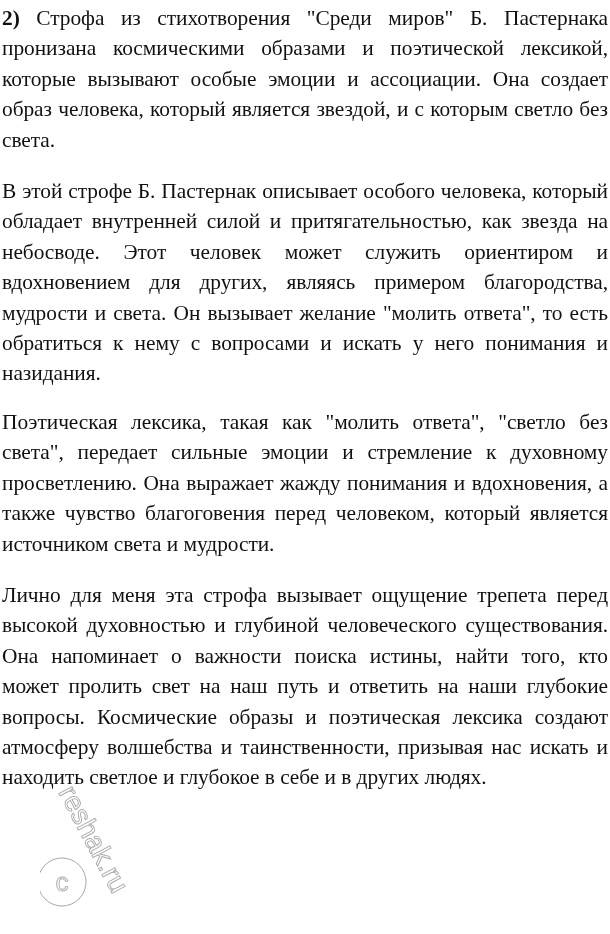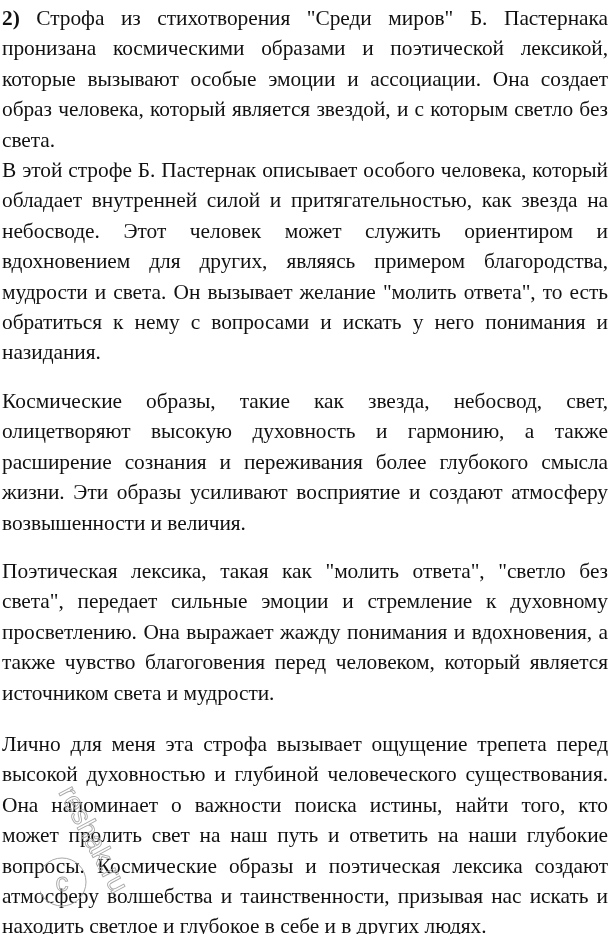--- a/index.html
+++ b/index.html
@@ -24,21 +24,21 @@
     .para {
       margin: 0;
       font-size: 21.4px;
       line-height: 30.4px;
       text-align: justify;
       text-align-last: left;
       letter-spacing: -0.05px;
       word-spacing: 0px;
     }
     .p1 { margin-top: 3px; }
-    .p2 { }
+    .p2 { margin-top: 21px; }
     .p3 { margin-top: 18px; }
     .p4 { margin-top: 18px; }
     .p5 { margin-top: 21px; }
     .num {
       font-weight: bold;
     }
     .watermark {
       position: absolute;
       left: 40px;
       top: 770px;
@@ -46,21 +46,20 @@
       height: 164px;
       pointer-events: none;
     }
   </style>
 </head>
 <body>
 
 <div class="doc">
   <p class="para p1"><span class="num">2)</span> <span>Строфа из стихотворения "Среди миров" Б. Пастернака пронизана космическими образами и поэтической лексикой, которые вызывают особые эмоции и ассоциации. Она создает образ человека, который является звездой, и с которым светло без света.</span></p>
   <p class="para p2">В этой строфе Б. Пастернак описывает особого человека, который обладает внутренней силой и притягательностью, как звезда на небосводе. Этот человек может служить ориентиром и вдохновением для других, являясь примером благородства, мудрости и света. Он вызывает желание "молить ответа", то есть обратиться к нему с вопросами и искать у него понимания и назидания.</p>
-  <p class="para p3">Космические образы, такие как звезда, небосвод, свет, олицетворяют высокую духовность и гармонию, а также расширение сознания и переживания более глубокого смысла жизни. Эти образы усиливают восприятие и создают атмосферу возвышенности и величия.</p>
   <p class="para p4">Поэтическая лексика, такая как "молить ответа", "светло без света", передает сильные эмоции и стремление к духовному просветлению. Она выражает жажду понимания и вдохновения, а также чувство благоговения перед человеком, который является источником света и мудрости.</p>
   <p class="para p5">Лично для меня эта строфа вызывает ощущение трепета перед высокой духовностью и глубиной человеческого существования. Она напоминает о важности поиска истины, найти того, кто может пролить свет на наш путь и ответить на наши глубокие вопросы. Космические образы и поэтическая лексика создают атмосферу волшебства и таинственности, призывая нас искать и находить светлое и глубокое в себе и в других людях.</p>
 
 </div>
 
 <svg class="watermark" viewBox="0 0 150 164" xmlns="http://www.w3.org/2000/svg">
   <g fill="none" stroke="#a8a8a8" stroke-width="1">
     <circle cx="22" cy="112" r="24"></circle>
   </g>
   <text x="22" y="121" text-anchor="middle" font-family="Liberation Sans, sans-serif" font-size="26" fill="none" stroke="#a8a8a8" stroke-width="0.9">c</text>

